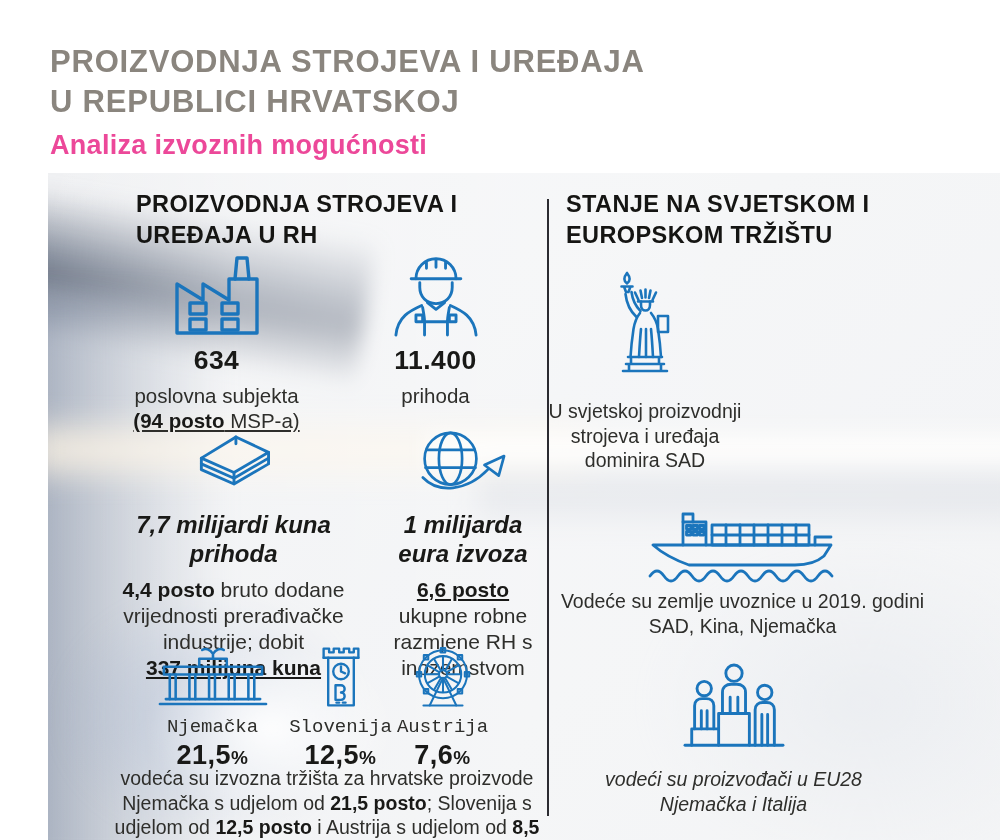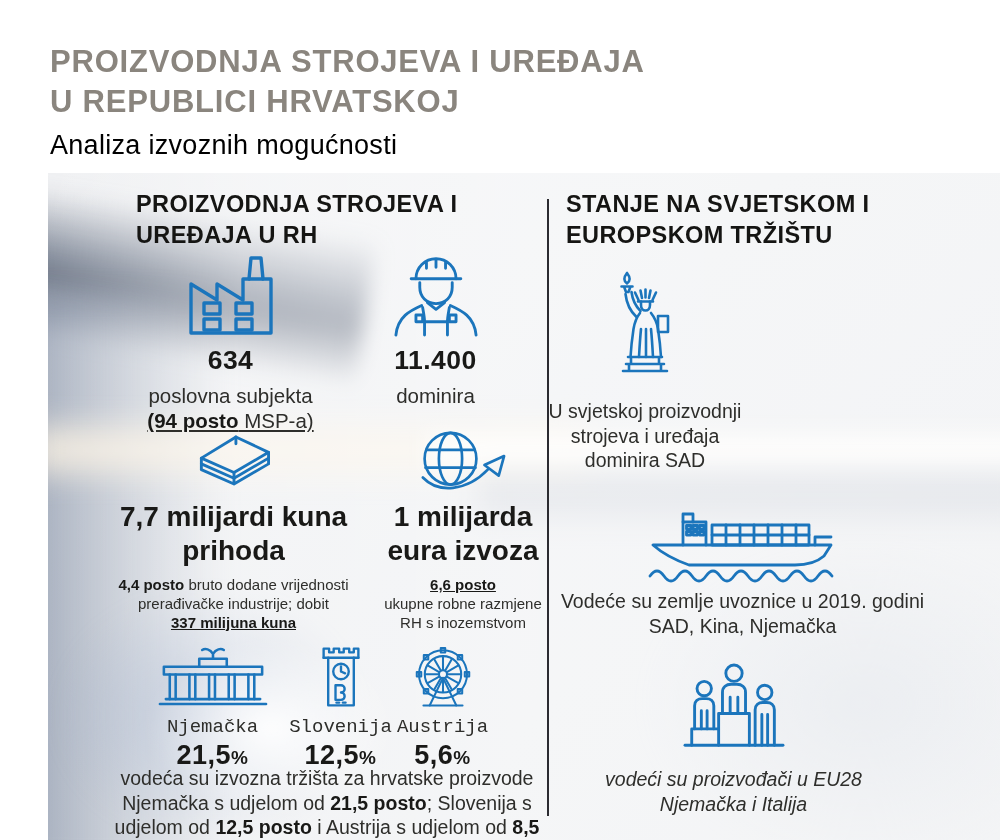--- a/index.html
+++ b/index.html
@@ -2,21 +2,21 @@
 <html><head>
 <meta charset="utf-8">
 <style>
   html,body{margin:0;padding:0;background:#ffffff;}
   .page{position:relative;width:1000px;height:840px;background:#ffffff;overflow:hidden;
         font-family:"Liberation Sans",sans-serif;color:#2e2e2b;}
 
   
   .header{position:absolute;left:50px;top:42px;}
   .header .title{font-size:31px;font-weight:700;color:#8a857e;letter-spacing:0.8px;line-height:1.28;}
-  .header .subtitle{font-size:27px;font-weight:400;color:#000000;letter-spacing:0.3px;margin-top:9px;}
+  .header .subtitle{font-size:27px;font-weight:700;color:#ec4899;letter-spacing:0.3px;margin-top:9px;}
 
   
   .photo{position:absolute;left:48px;top:173px;width:952px;height:667px;overflow:hidden;
          background:linear-gradient(135deg,#f0f1f3 0%,#eaecef 45%,#e7e9ec 100%);}
   .ph{position:absolute;pointer-events:none;}
   .ph-streak-top{left:-60px;top:36px;width:380px;height:150px;transform:rotate(9deg);filter:blur(10px);
      background:linear-gradient(to bottom,rgba(130,140,155,0),rgba(106,116,134,0.78) 45%,rgba(88,98,117,0.82) 60%,rgba(130,140,155,0));}
   .ph-band-left{left:-30px;top:120px;width:210px;height:570px;filter:blur(11px);
      background:linear-gradient(to right,rgba(122,135,158,0.65),rgba(140,152,172,0.35) 55%,rgba(160,170,188,0));}
   .ph-warm{left:-20px;top:254px;width:560px;height:46px;filter:blur(16px);background:rgba(248,240,226,0.85);}
@@ -35,22 +35,22 @@
 
   
   .cell{position:absolute;text-align:center;}
   .col-heading{position:absolute;font-size:23.5px;font-weight:700;color:#151513;
                line-height:1.3;letter-spacing:0.4px;text-align:left;}
   .icon{display:block;color:#1b75bc;}
   .icon svg{display:block;margin:0 auto;}
   .icon-box{display:flex;align-items:center;justify-content:center;}
   .big-num{font-size:26.5px;font-weight:700;color:#191917;margin-top:8px;letter-spacing:0.5px;}
   .lbl{font-size:20.5px;line-height:1.22;margin-top:7px;color:#2e2e2b;}
-  .stat-title{font-size:28px;font-weight:700;color:#191917;line-height:1.22;margin-top:2px;}
-  .detail{font-size:15px;line-height:1.24;margin-top:8px;color:#2e2e2b;}
+  .stat-title{font-size:24px;font-weight:700;color:#191917;line-height:1.22;margin-top:12px;font-style:italic;}
+  .detail{font-size:21px;line-height:1.24;margin-top:8px;color:#2e2e2b;}
   .bold{font-weight:700;color:#191917;}
   .block{display:block;text-decoration:underline;}
   .country{font-size:19px;margin-top:7px;color:#2e2e2b;font-family:Liberation Mono, monospace;}
   .share{font-size:27px;font-weight:700;color:#191917;margin-top:2px;letter-spacing:0.5px;}
   .share .unit{font-size:19px;}
   .footnote{position:absolute;left:44px;top:593px;width:470px;text-align:center;
             font-size:19.5px;line-height:1.26;color:#2e2e2b;}
   .rtext{font-size:19.5px;line-height:1.26;color:#2e2e2b;margin-top:10px;}
 </style>
 </head>
@@ -74,21 +74,21 @@
     <div class="ph ph-gray-mid"></div>
     <div class="ph ph-blob-bl"></div>
     <div class="ph ph-blob-white"></div>
     <div class="ph ph-blob-right"></div>
     <div class="ph ph-wash"></div>
 
     <div class="divider"></div>
 
     <div class="col-heading" style="left:88px;top:16px;width:420px;">PROIZVODNJA STROJEVA I UREĐAJA U RH</div>
 
-    <div class="cell" style="left:70px;top:80px;width:225px;">
+    <div class="cell" style="left:56px;top:80px;width:225px;">
       <span class="icon icon-box" style="height:84px;">
         <svg width="100" height="84" viewBox="0 0 100 84" fill="none" stroke="currentColor" stroke-width="3.4" stroke-linecap="round" stroke-linejoin="round">
           <path d="M68,26 L70,5 L80,5 L82,26"></path>
           <path d="M10,80 L10,31 L36,47 L36,31 L62,47 L62,26 L90,26 L90,80 Z"></path>
           <rect x="23" y="50" width="16" height="11"></rect>
           <rect x="55" y="50" width="16" height="11"></rect>
           <rect x="23" y="66" width="16" height="11"></rect>
           <rect x="55" y="66" width="16" height="11"></rect>
         </svg>
       </span>
@@ -112,21 +112,21 @@
           <path d="M8,86 c2,-20 16,-26 27,-31"></path>
           <path d="M92,86 c-2,-20 -16,-26 -27,-31"></path>
           <path d="M36,57 c1,6 2,10 2,15 v14"></path>
           <path d="M64,57 c-1,6 -2,10 -2,15 v14"></path>
           <path d="M38,72 h24"></path>
           <rect x="29" y="65" width="7" height="7"></rect>
           <rect x="64" y="65" width="7" height="7"></rect>
         </svg>
       </span>
       <div class="big-num">11.400</div>
-      <div class="lbl">dominira</div>
+      <div class="lbl">prihoda</div>
     </div>
 
     <div class="cell" style="left:58px;top:250px;width:255px;">
       <span class="icon icon-box" style="height:75px;">
         <svg width="96" height="64" viewBox="0 0 100 64" fill="none" stroke="currentColor" stroke-width="3" stroke-linecap="round" stroke-linejoin="round">
           <path d="M16,29 L52,7 L86,23 L50,44 Z"></path>
           <path d="M16,29 V35 M86,23 V29 M50,44 V50 M16,35 L50,50 M50,50 L86,29"></path>
           <path d="M16,35 V41 M86,29 V35 M50,50 V56 M16,41 L50,56 M50,56 L86,35"></path>
           <path d="M52,7 V14"></path>
         </svg>
@@ -209,21 +209,21 @@
           <rect x="52.6" y="11.4" width="5" height="5"></rect>
           <rect x="14.4" y="11.4" width="5" height="5"></rect>
           <rect x="52.6" y="49.6" width="5" height="5"></rect>
           <rect x="14.4" y="49.6" width="5" height="5"></rect>
           <path d="M36,37 L21,68 M36,37 L51,68"></path>
           <path d="M14,68 H58"></path>
         </svg>
       </span>
       <div class="country">Austrija</div>
       <div class="share">
-        <span>5,6</span><span class="unit">%</span>
+        <span>7,6</span><span class="unit">%</span>
       </div>
     </div>
 
     <div class="footnote">
       <span>vodeća su izvozna tržišta za hrvatske proizvode Njemačka s udjelom od </span><span class="bold">21,5 posto</span><span>; Slovenija s udjelom od </span><span class="bold">12,5 posto</span><span> i Austrija s udjelom od </span><span class="bold">8,5 posto</span>
     </div>
 
     <div class="col-heading" style="left:518px;top:16px;width:430px;">STANJE NA SVJETSKOM I EUROPSKOM TRŽIŠTU</div>
 
     <div class="cell" style="left:486px;top:84px;width:222px;">

